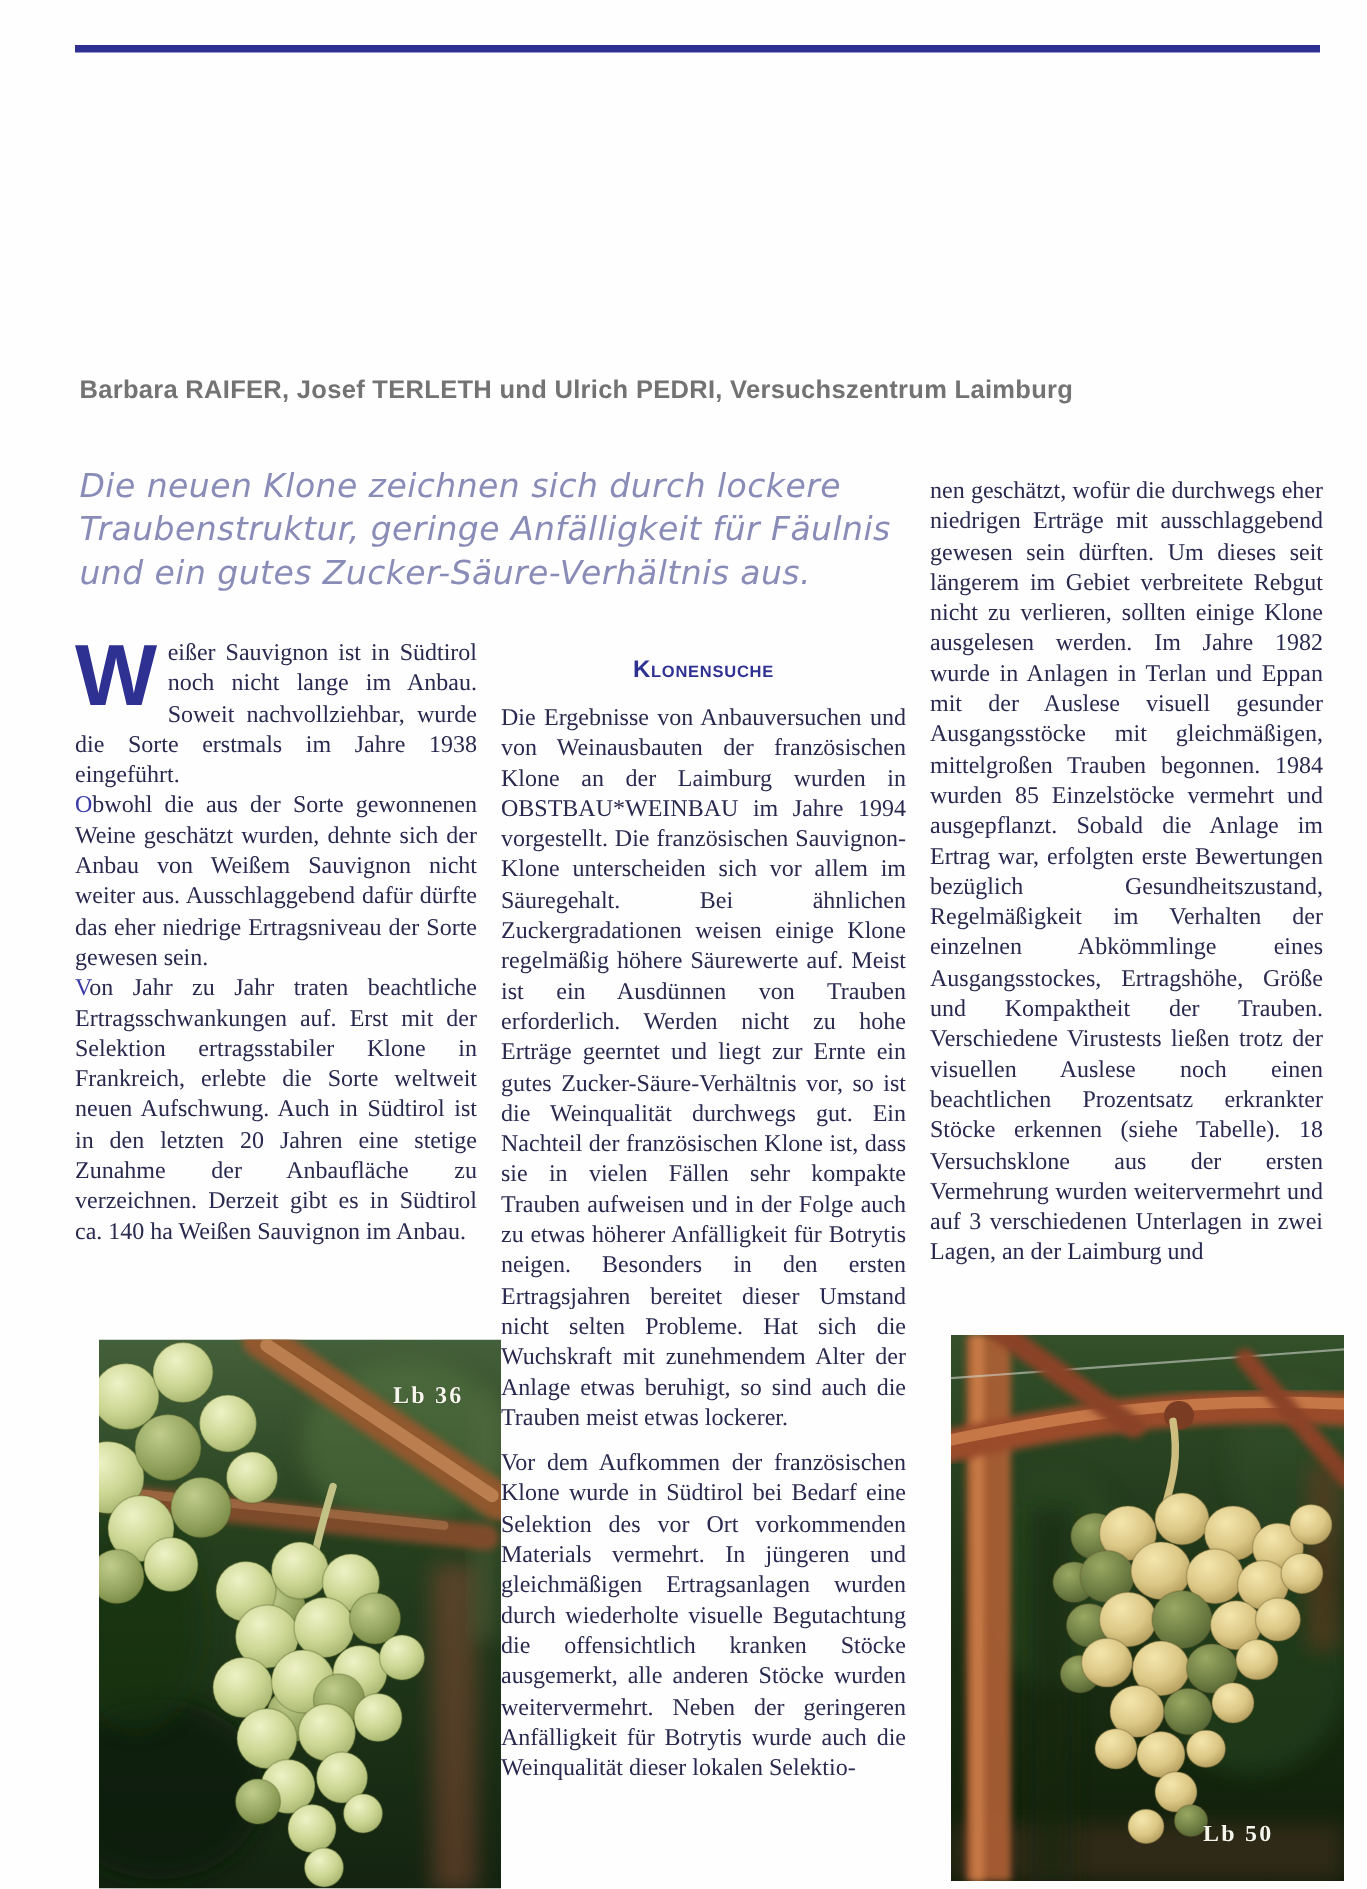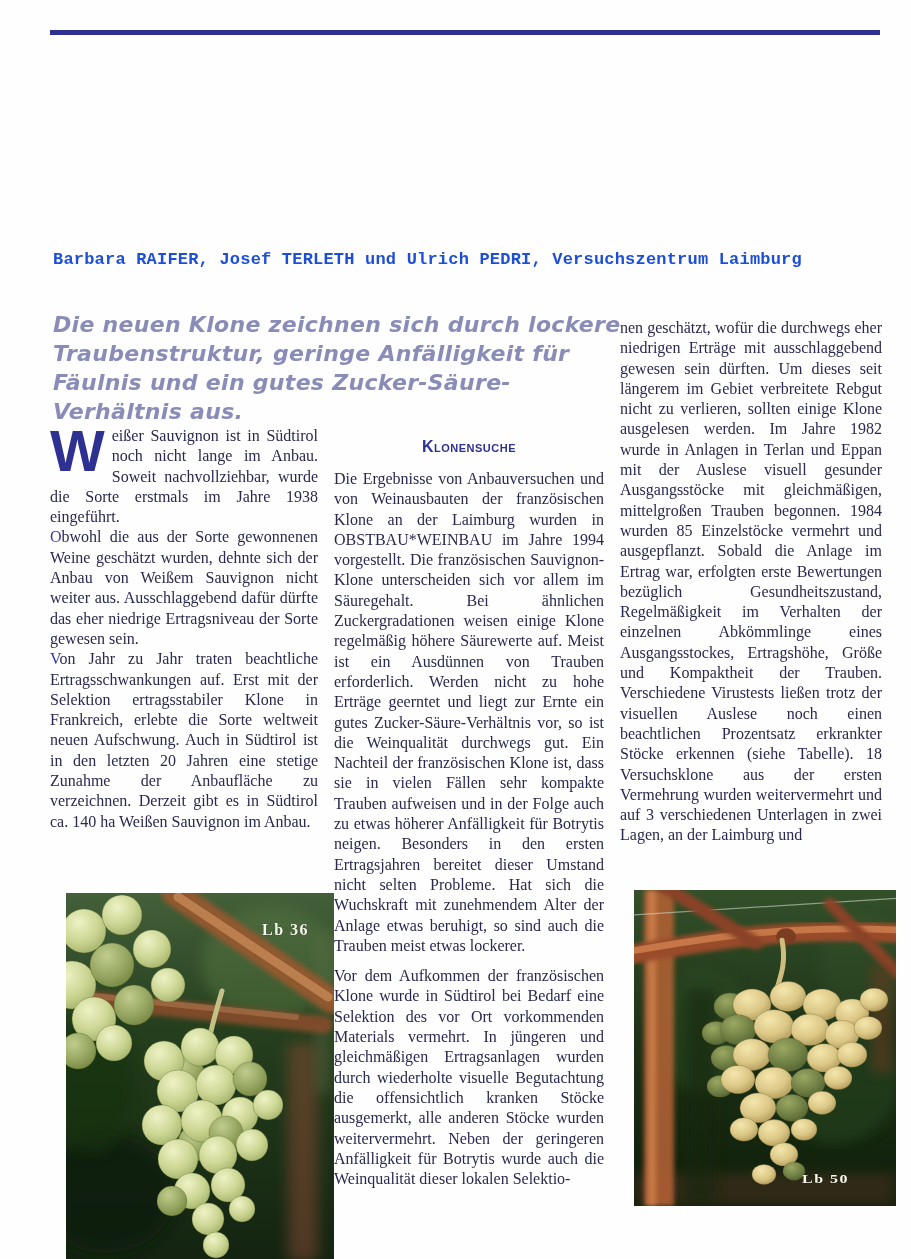--- a/index.html
+++ b/index.html
@@ -16,27 +16,27 @@
   .top-rule{position:absolute;left:50px;top:30px;width:830px;height:5px;background:var(--accent);}
   .title{
     position:absolute;left:53px;top:92px;margin:0;
     font-family:"DejaVu Sans","Liberation Sans",sans-serif;
     font-weight:200;color:var(--title-ink);
     font-size:41px;line-height:51px;letter-spacing:1px;
   }
   .title-line{display:block;white-space:nowrap;}
   .authors{
     position:absolute;left:53px;top:250px;margin:0;width:800px;
-    font-family:Liberation Mono, monospace;font-weight:bold;
-    font-size:17px;color:#1d4ed8;letter-spacing:.2px;
+    font-family:Liberation Sans, sans-serif;font-weight:bold;
+    font-size:17px;color:#737373;letter-spacing:.2px;
   }
   .lead{
     position:absolute;left:53px;top:310px;margin:0;width:572px;
     font-family:"DejaVu Sans","Liberation Sans",sans-serif;
-    font-style:italic;font-weight:700;
+    font-style:italic;font-weight:400;
     font-size:22px;line-height:29px;color:var(--lead-ink);letter-spacing:.3px;
   }
   .col{position:absolute;}
   .col1{left:50px;top:426px;width:268px;}
   .col2{left:334px;top:438px;width:270px;}
   .col3{left:620px;top:318px;width:262px;}
   .body-para{
     margin:0;color:var(--body-ink);
     font-size:16px;line-height:20.3px;text-align:justify;
     -webkit-hyphens:auto;hyphens:auto;
@@ -50,21 +50,21 @@
   }
   .blue-init::first-letter{color:#3a3aa6;}
   .section-heading{
     margin:0 0 13px 0;text-align:center;
     font-family:"Liberation Sans",sans-serif;font-weight:bold;
     font-variant:small-caps;font-variant-caps:small-caps;
     font-size:16px;color:var(--accent);letter-spacing:.5px;
   }
   figure.photo{position:absolute;margin:16px;}
   .photo-lb36{left:50px;top:877px;width:268px;height:368px;}
-  .photo-lb50{left:618px;top:874px;width:262px;height:316px;}
+  .photo-lb50{left:618px;top:874px;width:262px;height:364px;}
   figure.photo svg{display:block;width:100%;height:100%;}
   .photo-label{
     font-family:"Liberation Serif",serif;font-weight:bold;font-size:16px;
     fill:#f6f6ec;letter-spacing:1.5px;stroke:rgba(20,20,10,.45);
     stroke-width:.6;paint-order:stroke;
   }
 </style>
 </head>
 <body>
 

